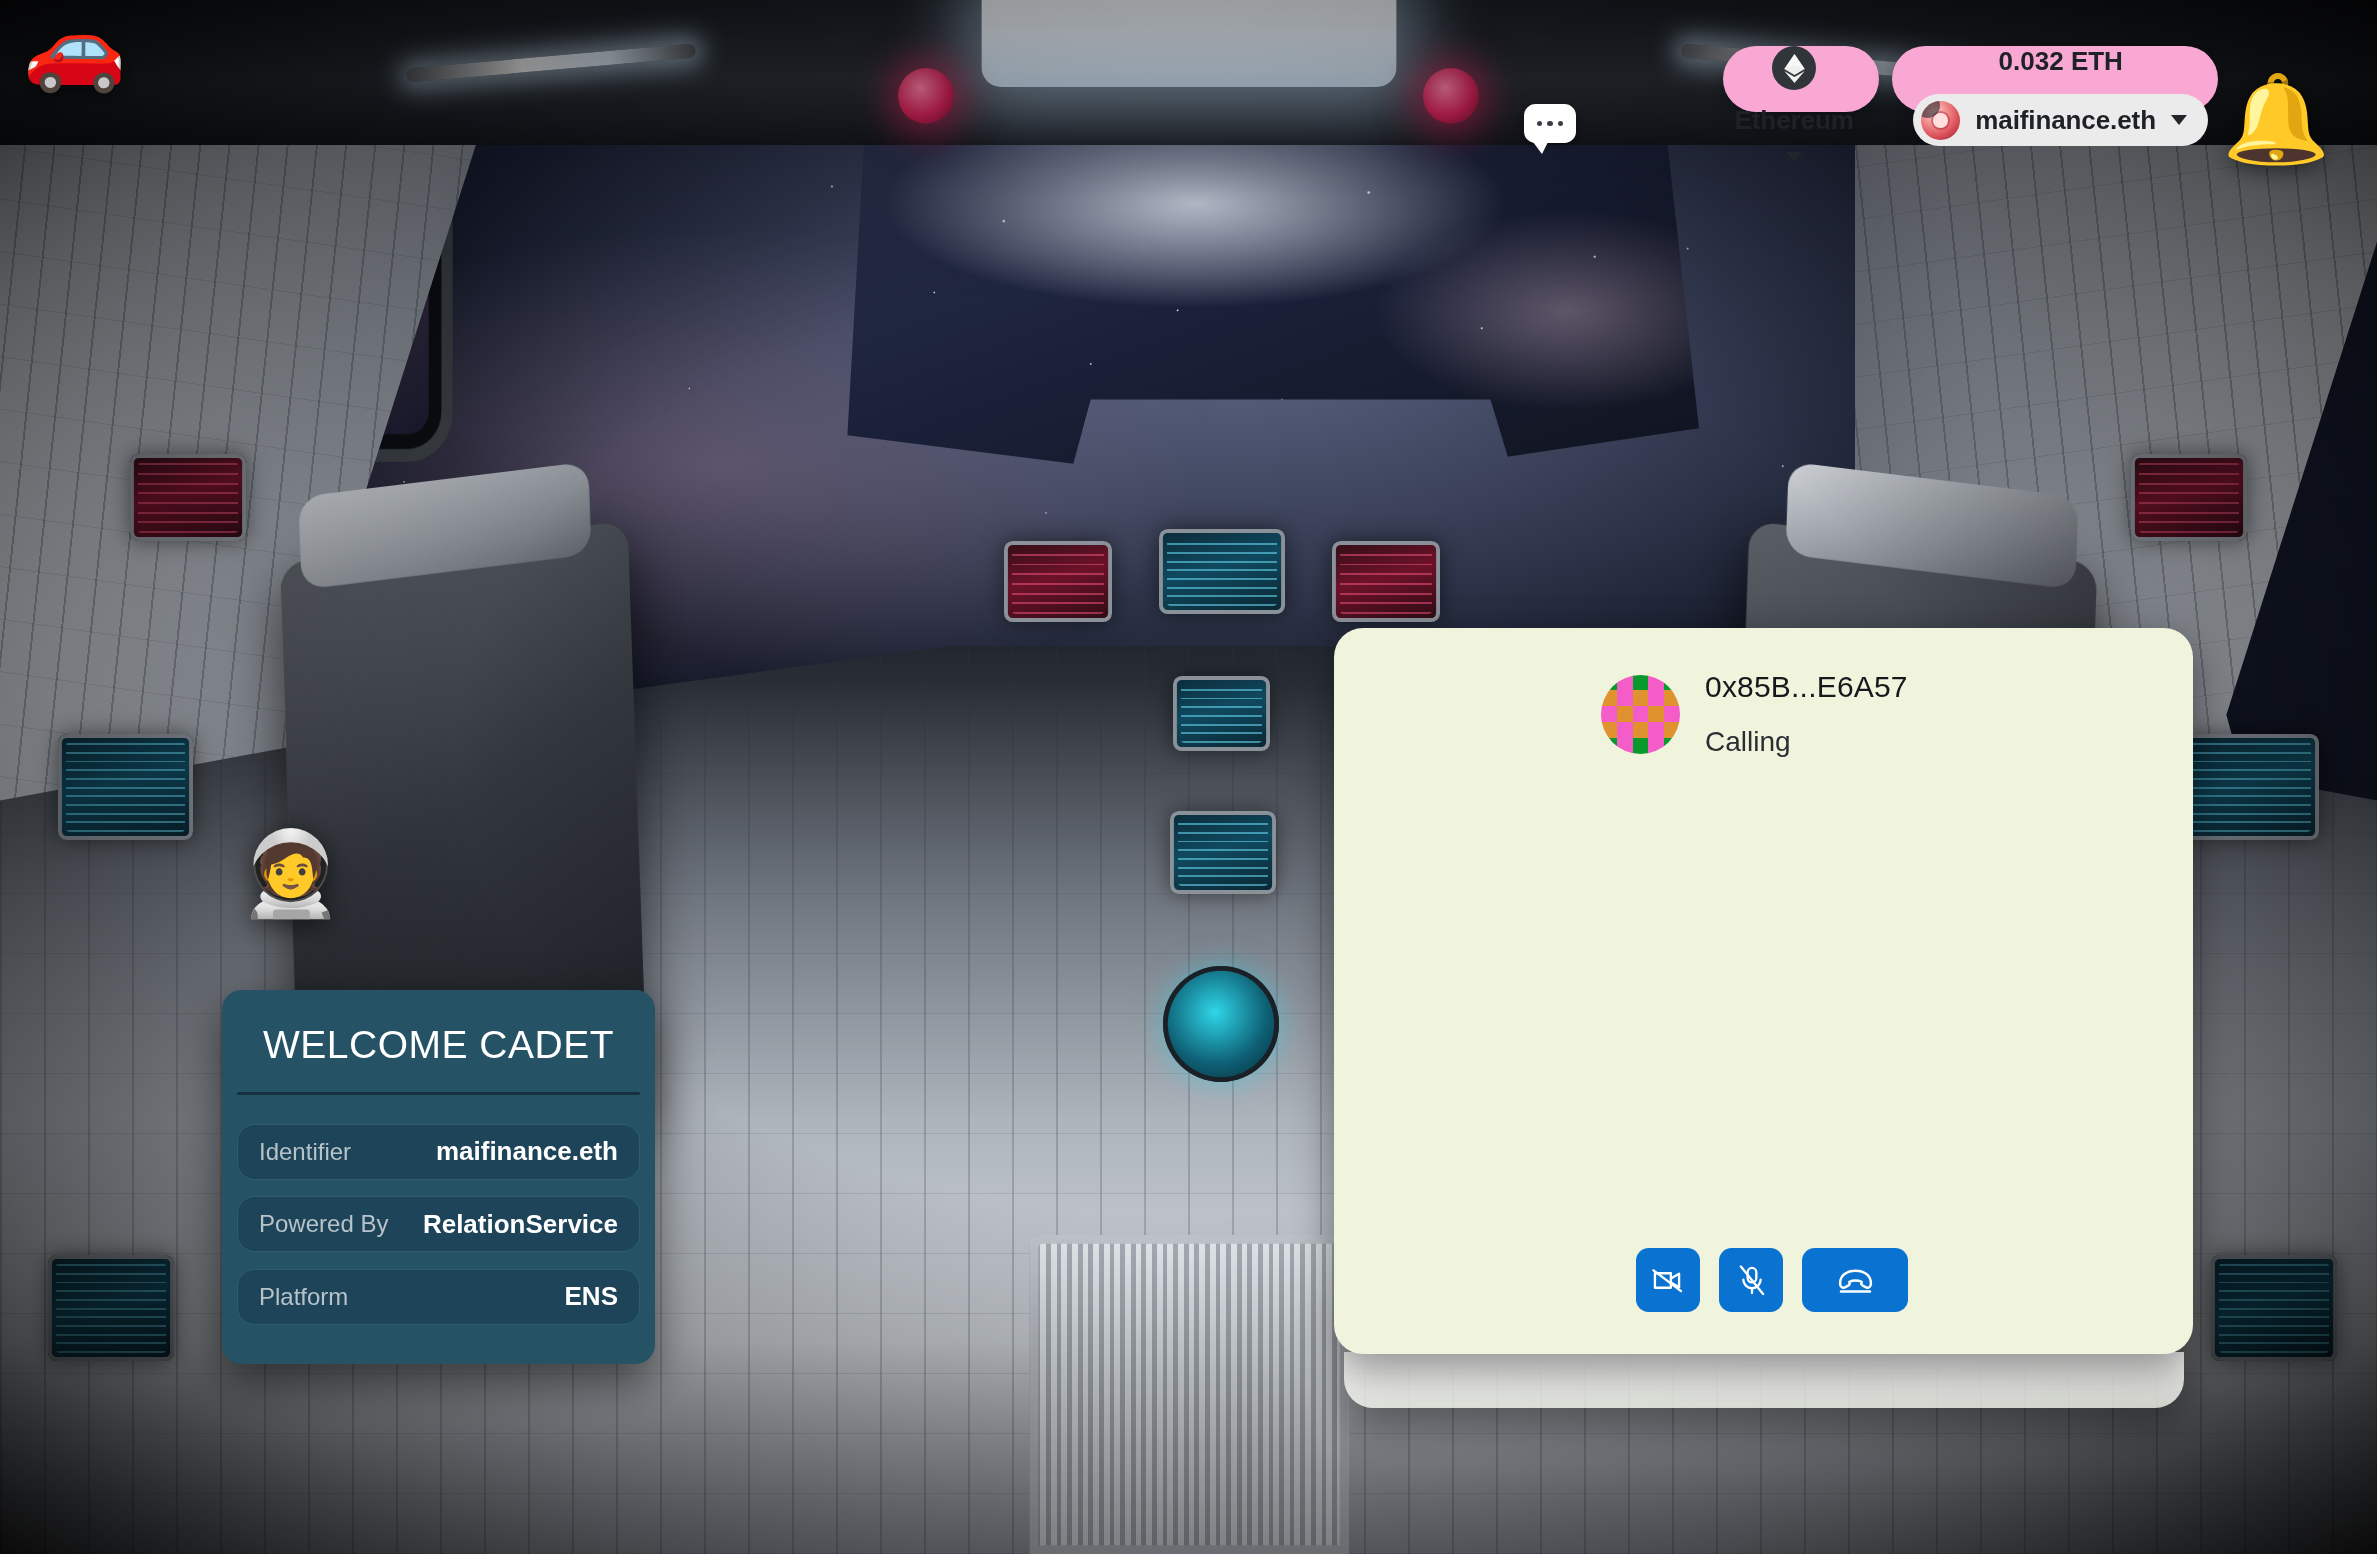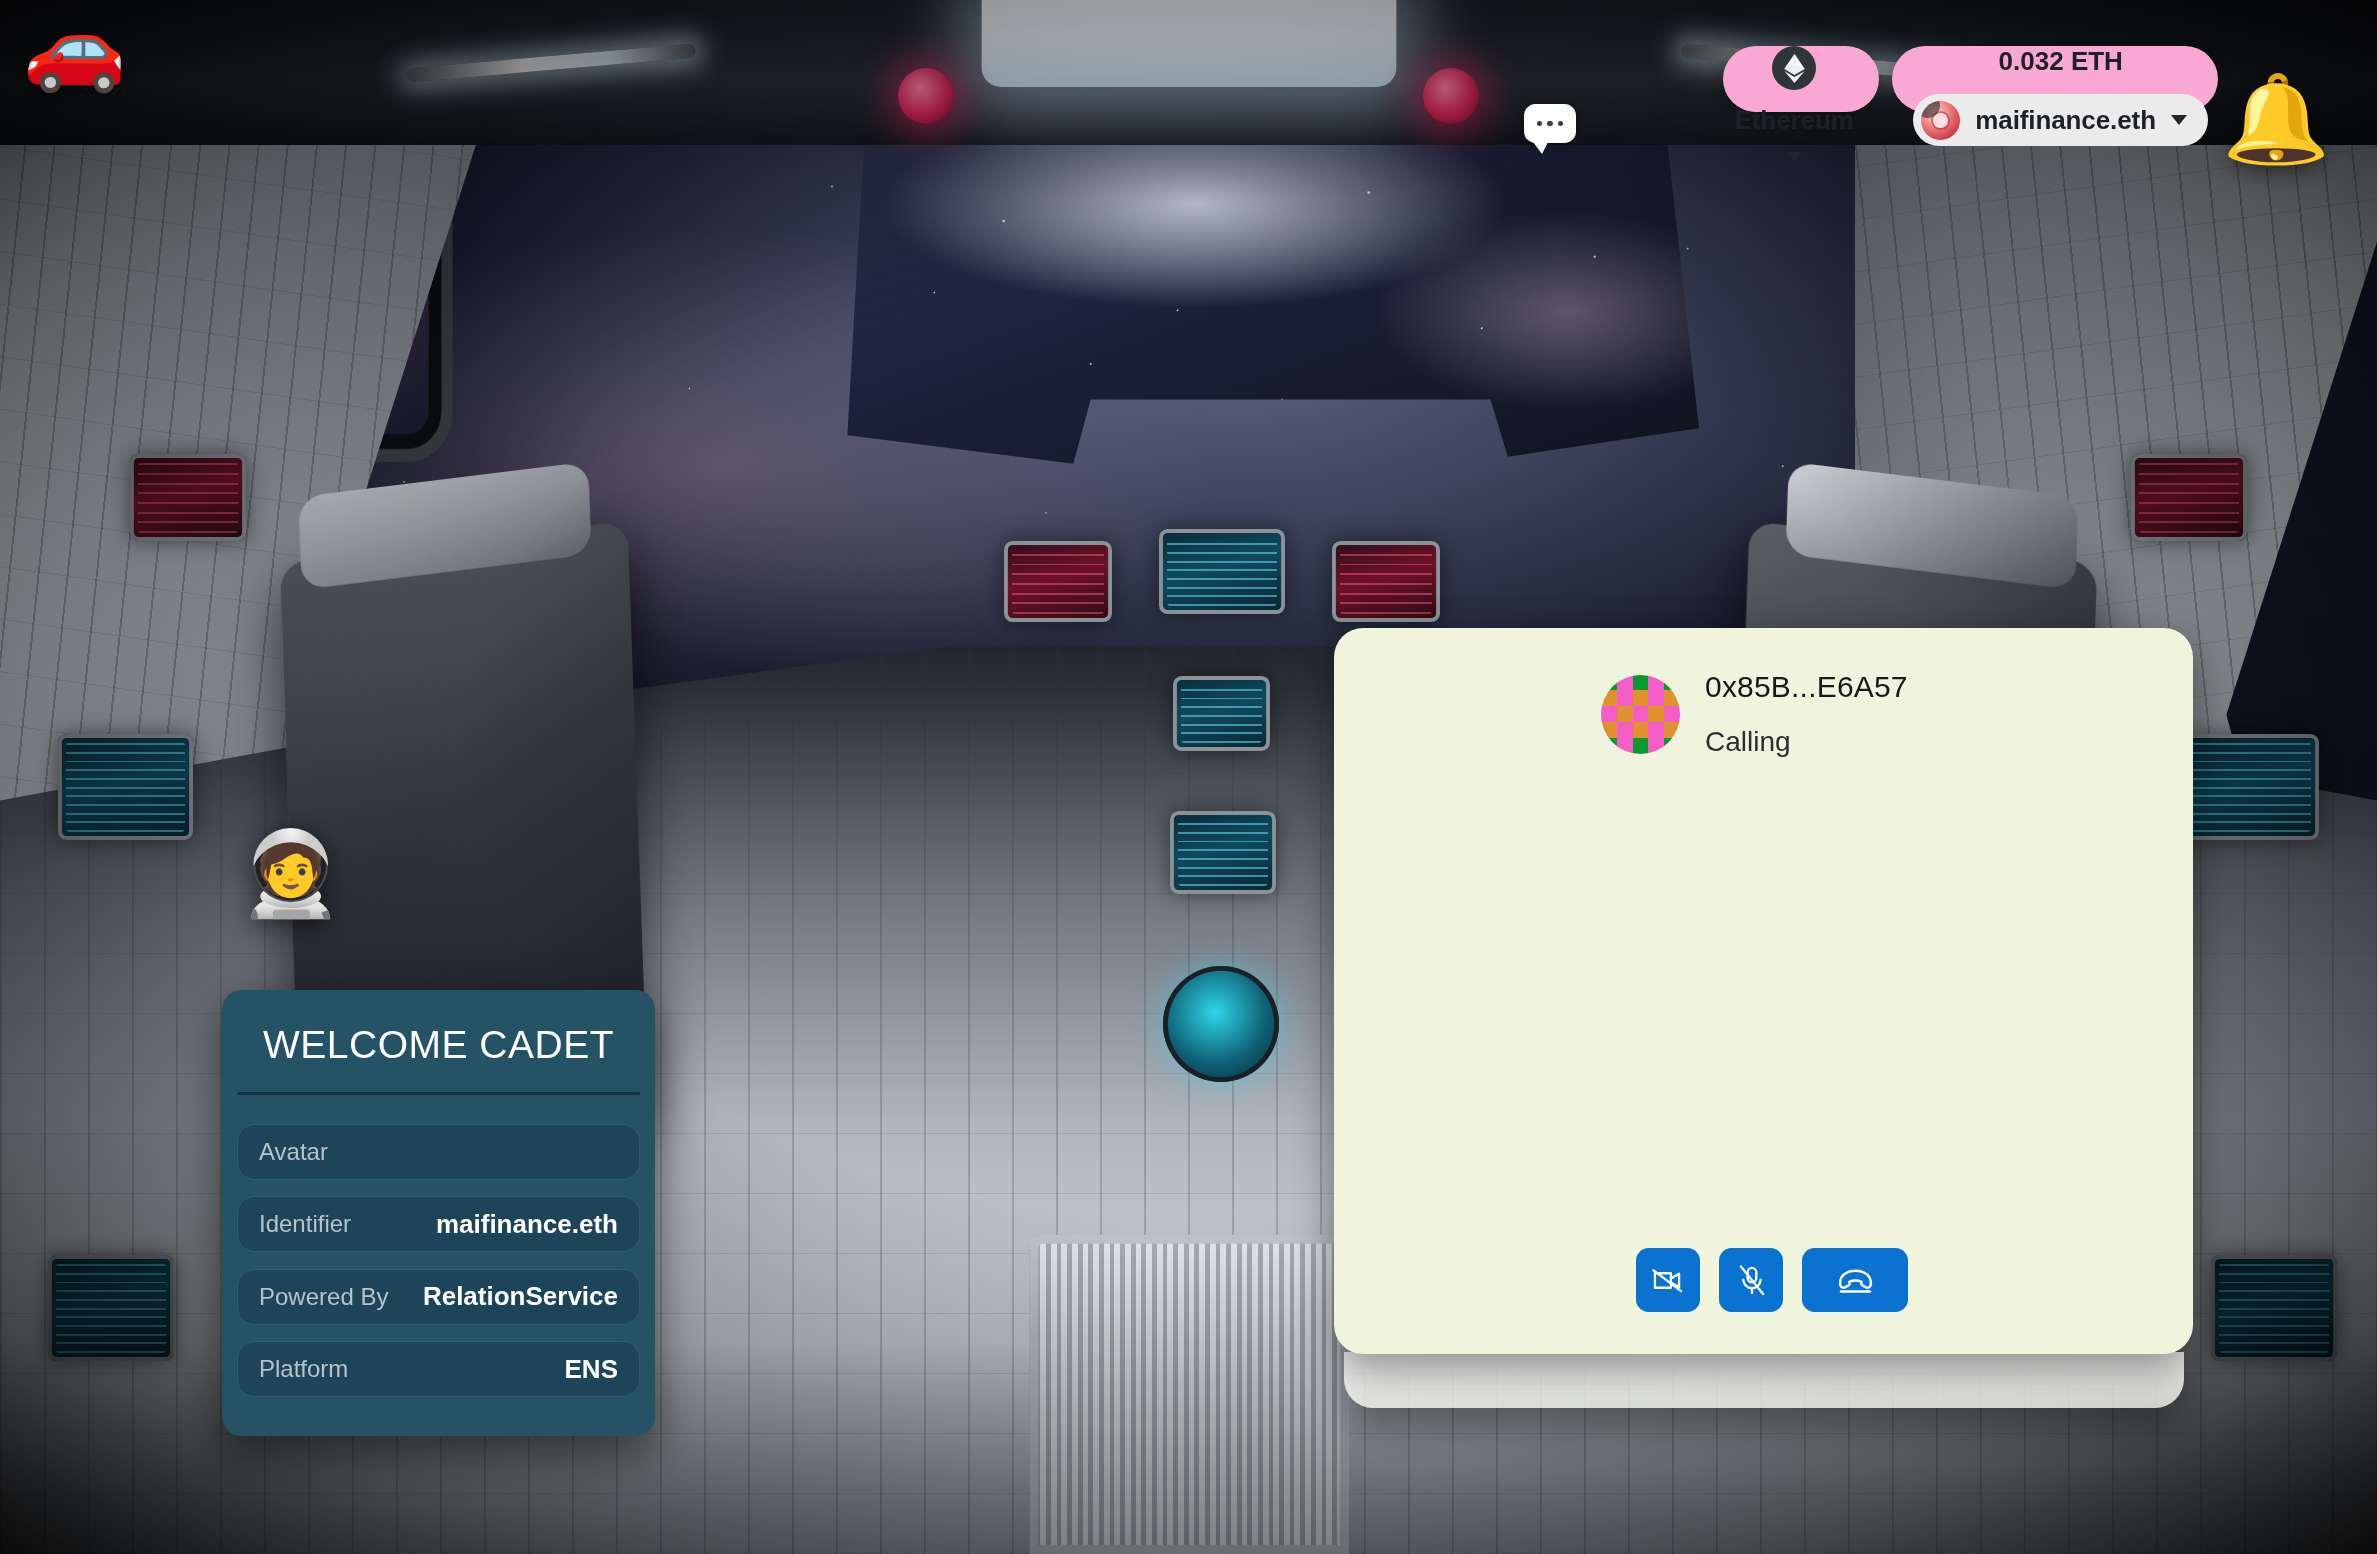--- a/index.html
+++ b/index.html
@@ -477,24 +477,20 @@
         <span class="chev"></span>
       </span>
     </div>
 
   </div>
 
   <div class="welcome-card">
     <div class="welcome-title">WELCOME CADET</div>
     <div class="welcome-rule"></div>
 
-    <div class="info-row">
-      <span class="info-key">Avatar</span>
-      <span class="info-val"></span>
-    </div>
 
     <div class="info-row">
       <span class="info-key">Identifier</span>
       <span class="info-val">maifinance.eth</span>
     </div>
 
     <div class="info-row">
       <span class="info-key">Powered By</span>
       <span class="info-val">RelationService</span>
     </div>

